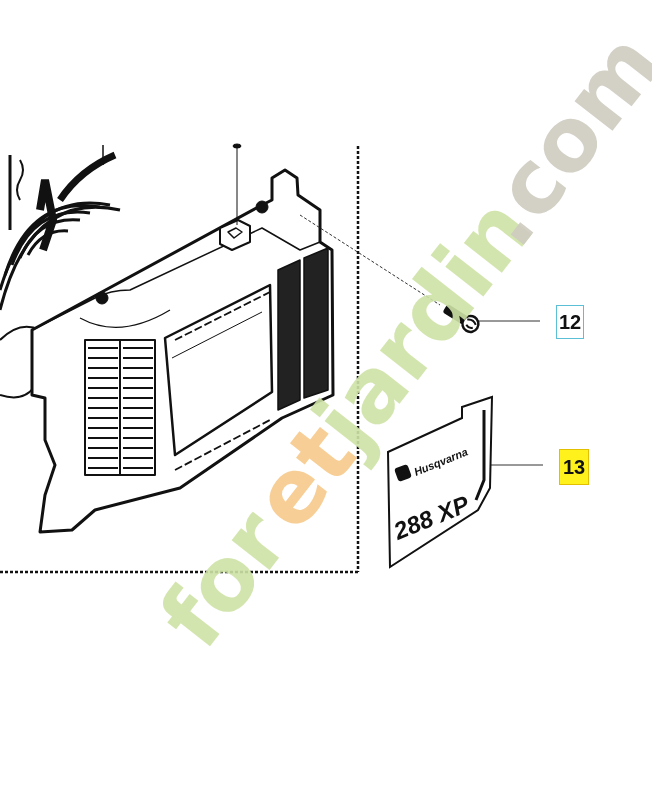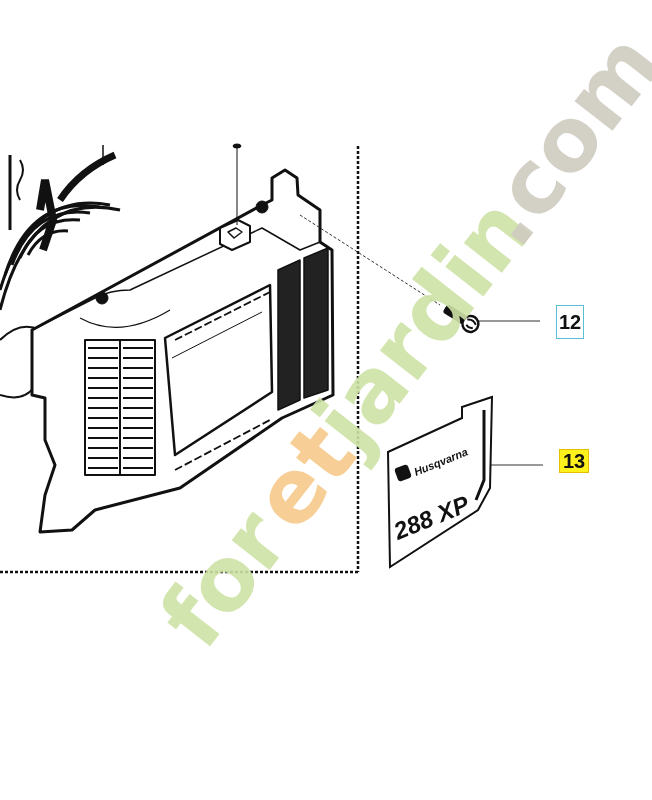--- a/index.html
+++ b/index.html
@@ -3,21 +3,21 @@
   <meta charset="utf-8">
   <style>
     html, body { margin: 0; padding: 0; background: #ffffff; }
     body { width: 652px; height: 800px; position: relative; overflow: hidden;
            font-family: "Liberation Sans", sans-serif; }
     #stage { position: absolute; left: 0; top: 0; width: 652px; height: 800px; }
     .callout { position: absolute; font-family: "Liberation Sans", sans-serif;
                font-weight: bold; font-size: 20px; color: #111;
                display: flex; align-items: center; justify-content: center; box-sizing: border-box; margin-left: 16px; }
     .callout-12 { left: 540px; top: 305px; width: 28px; height: 34px; border: 1.5px solid #5bc0d6; background: #fff; }
-    .callout-13 { left: 543px; top: 449px; width: 30px; height: 24px; border: 1px solid #e2c000; background: #fff21c; }
+    .callout-13 { left: 543px; top: 449px; width: 30px; height: 36px; border: 1px solid #e2c000; background: #fff21c; }
   </style>
 </head>
 <body>
 
 <div id="stage">
   <svg width="652" height="800" viewBox="0 0 652 800" xmlns="http://www.w3.org/2000/svg">
 
     <g stroke="#111" stroke-width="2.5" stroke-dasharray="3,2" fill="none">
       <line x1="358" y1="146" x2="358" y2="572"></line>
       <line x1="0" y1="572" x2="358" y2="572"></line>

